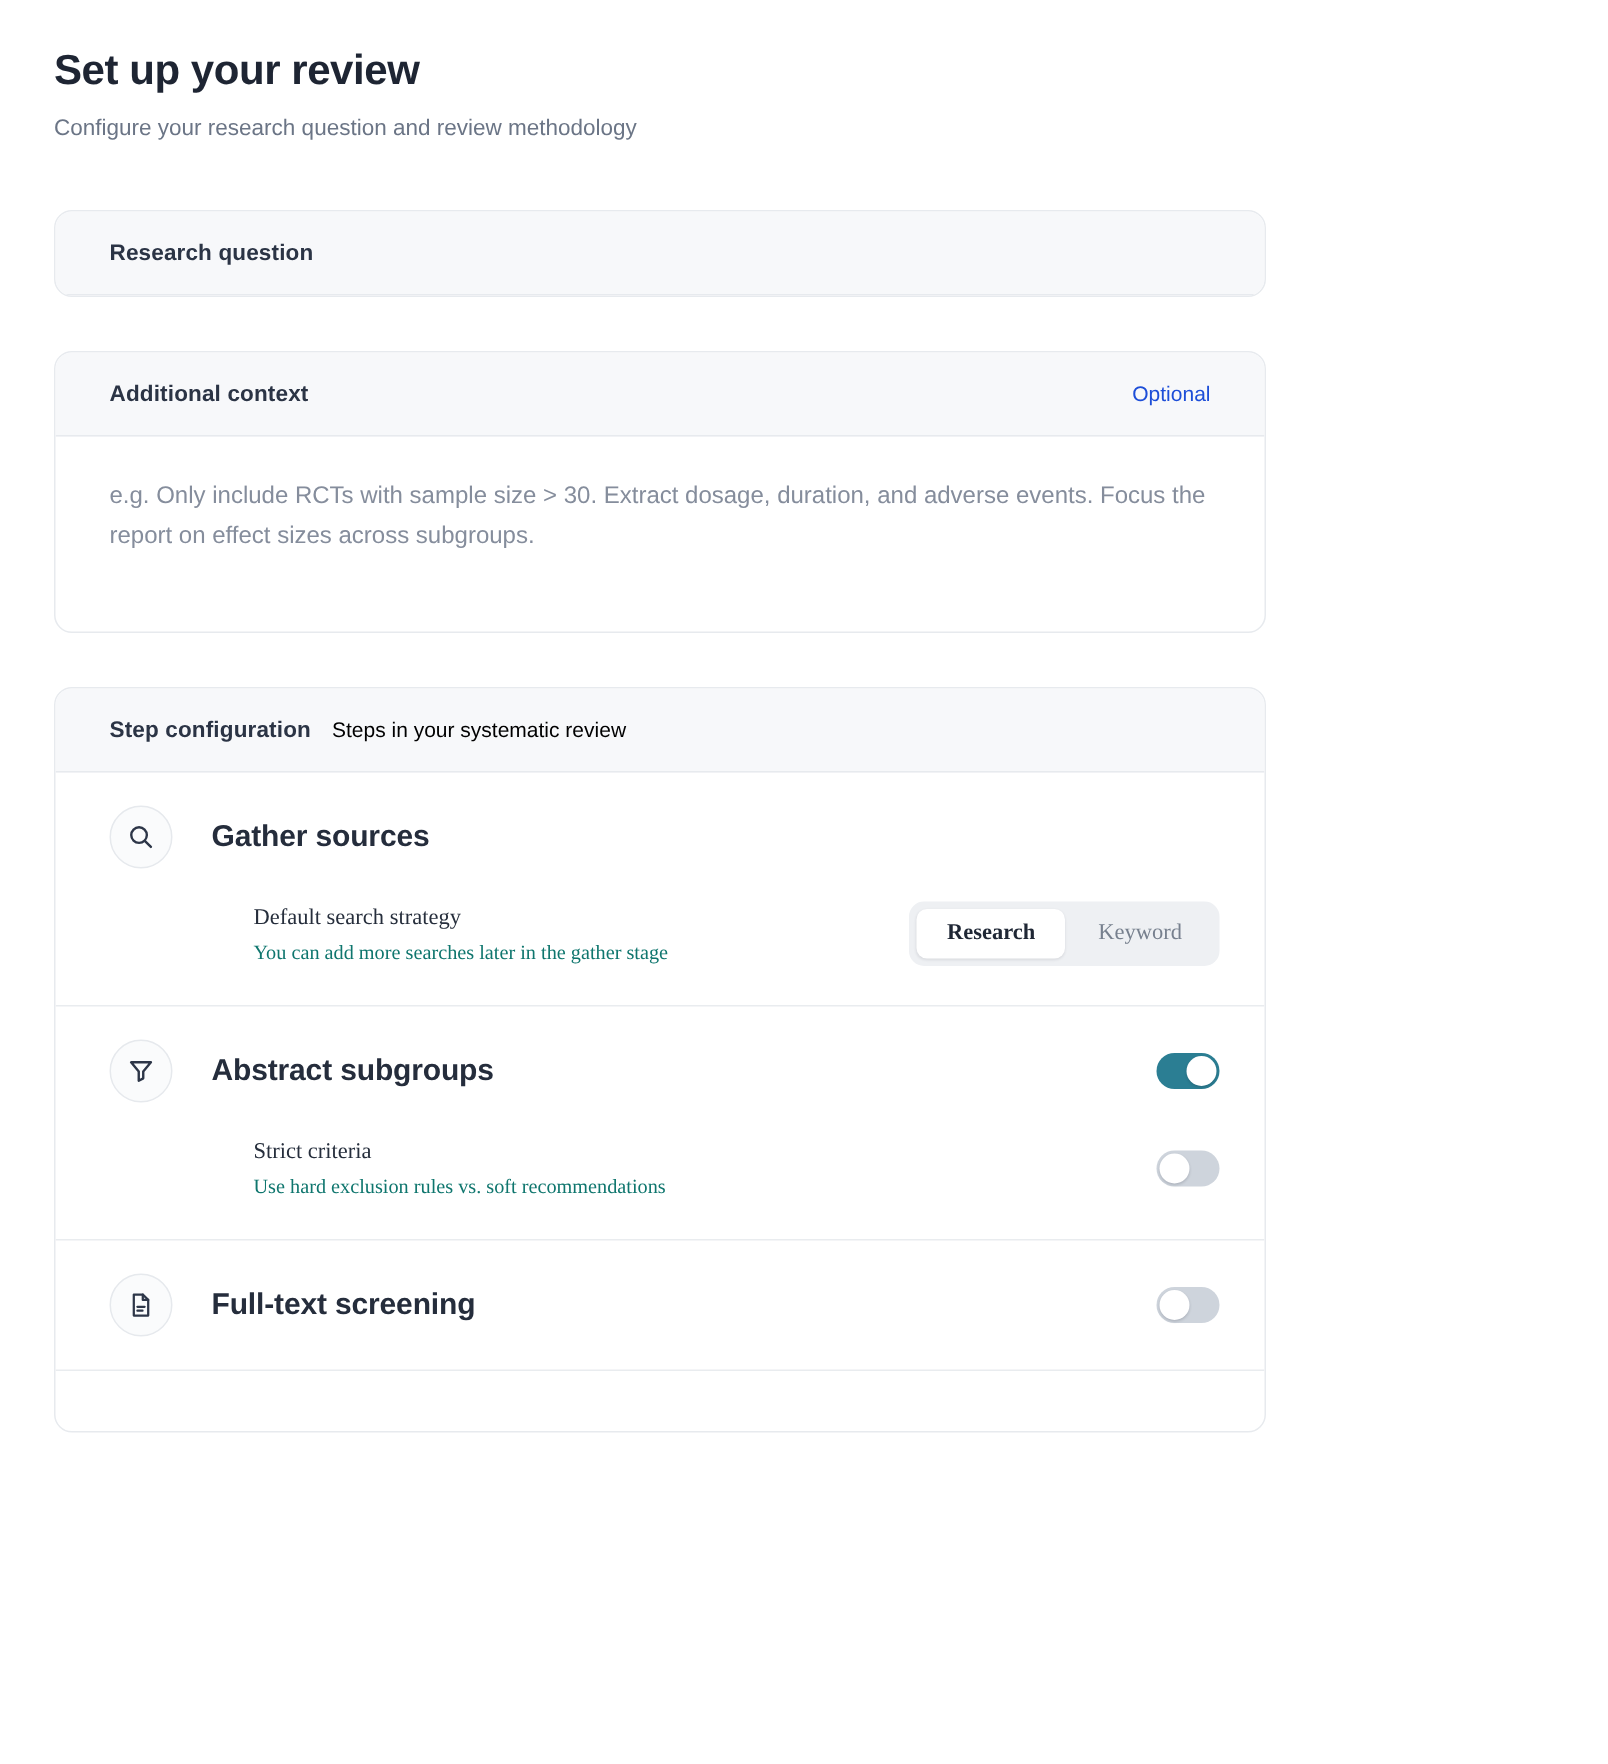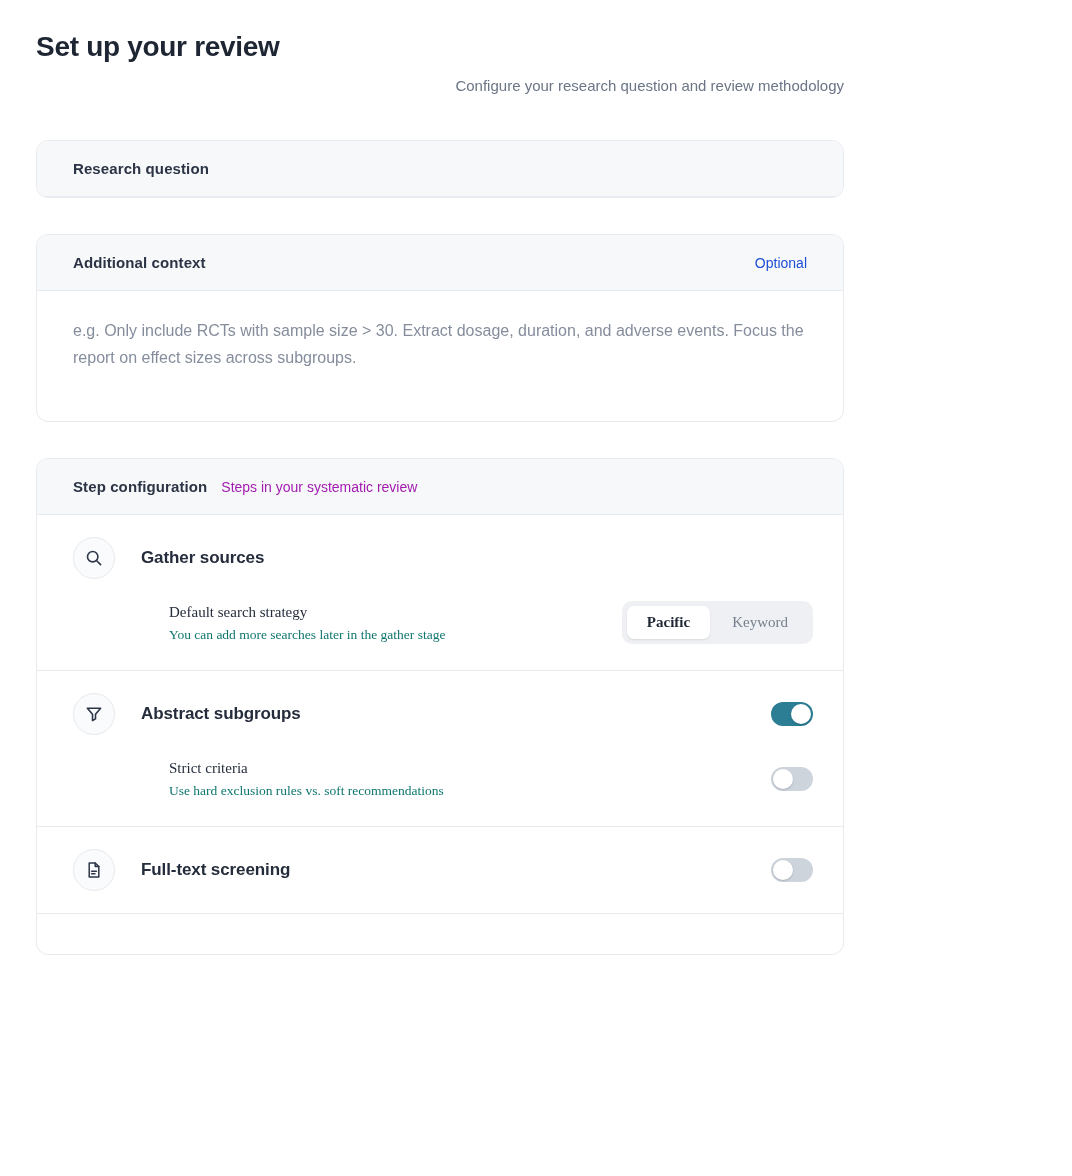--- a/index.html
+++ b/index.html
@@ -19,47 +19,46 @@
     color: #1e2533;
     letter-spacing: -0.3px;
     line-height: 38px;
     margin-bottom: 10px;
   }
   .page-subtitle {
     font-size: 15px;
     color: #6b7586;
     line-height: 20px;
     margin-bottom: 44px;
-    text-align: right;
   }
 
   
   .card {
     border: 1px solid #e7eaee;
     border-radius: 12px;
     background: #ffffff;
     overflow: hidden;
     margin-bottom: 36px;
   }
   .card-header {
     background: #f7f8fa;
     border-bottom: 1px solid #e7eaee;
     padding: 19px 36px;
     display: flex;
     align-items: baseline;
     justify-content: space-between;
   }
-  .card-header-left { display: flex; align-items: flex-end; gap: 14px; }
+  .card-header-left { display: flex; align-items: flex-start; gap: 14px; }
   .card-header-title {
     font-size: 15px;
     font-weight: 700;
     color: #2b3445;
     letter-spacing: 0.1px;
   }
-  .card-header-sub { font-size: 14px; color: #a21caf; }
+  .card-header-sub { font-size: 14px; color: #000000; }
   .card-header-optional { font-size: 14px; color: #1d4ed8; }
 
   
   .field-body { padding: 26px 36px 0 36px; }
   .field-value {
     font-size: 16px;
     color: #232b3a;
     line-height: 24px;
   }
   .field-placeholder {
@@ -84,21 +83,21 @@
     width: 42px; height: 42px;
     flex: 0 0 42px;
     border-radius: 50%;
     border: 1px solid #e6e9ed;
     background: #fafbfc;
     display: flex; align-items: center; justify-content: center;
     margin-right: 26px;
   }
   .step-icon svg { display: block; }
   .step-title {
-    font-size: 17px;
+    font-size: 20px;
     font-weight: 700;
     color: #252d3c;
     letter-spacing: -0.1px;
     flex: 1;
   }
 
   
   .sub-row {
     display: flex;
     align-items: center;
@@ -205,21 +204,21 @@
         </svg>
       </span>
       <span class="step-title">Gather sources</span>
     </div>
     <div class="sub-row">
       <div class="sub-text">
         <div class="sub-title">Default search strategy</div>
         <div class="sub-desc">You can add more searches later in the gather stage</div>
       </div>
       <div class="segmented">
-        <span class="seg-opt active">Pacific</span>
+        <span class="seg-opt active">Research</span>
         <span class="seg-opt">Keyword</span>
       </div>
     </div>
 
     <div class="divider"></div>
 
     <div class="step-row">
       <span class="step-icon">
         <svg width="20" height="20" viewBox="0 0 20 20" fill="none" stroke="#2d3648" stroke-width="1.6" stroke-linejoin="round" stroke-linecap="round">
           <path d="M3.4 4.2h13.2l-5.1 6.1v4.6l-3 1.6v-6.2z"></path>

